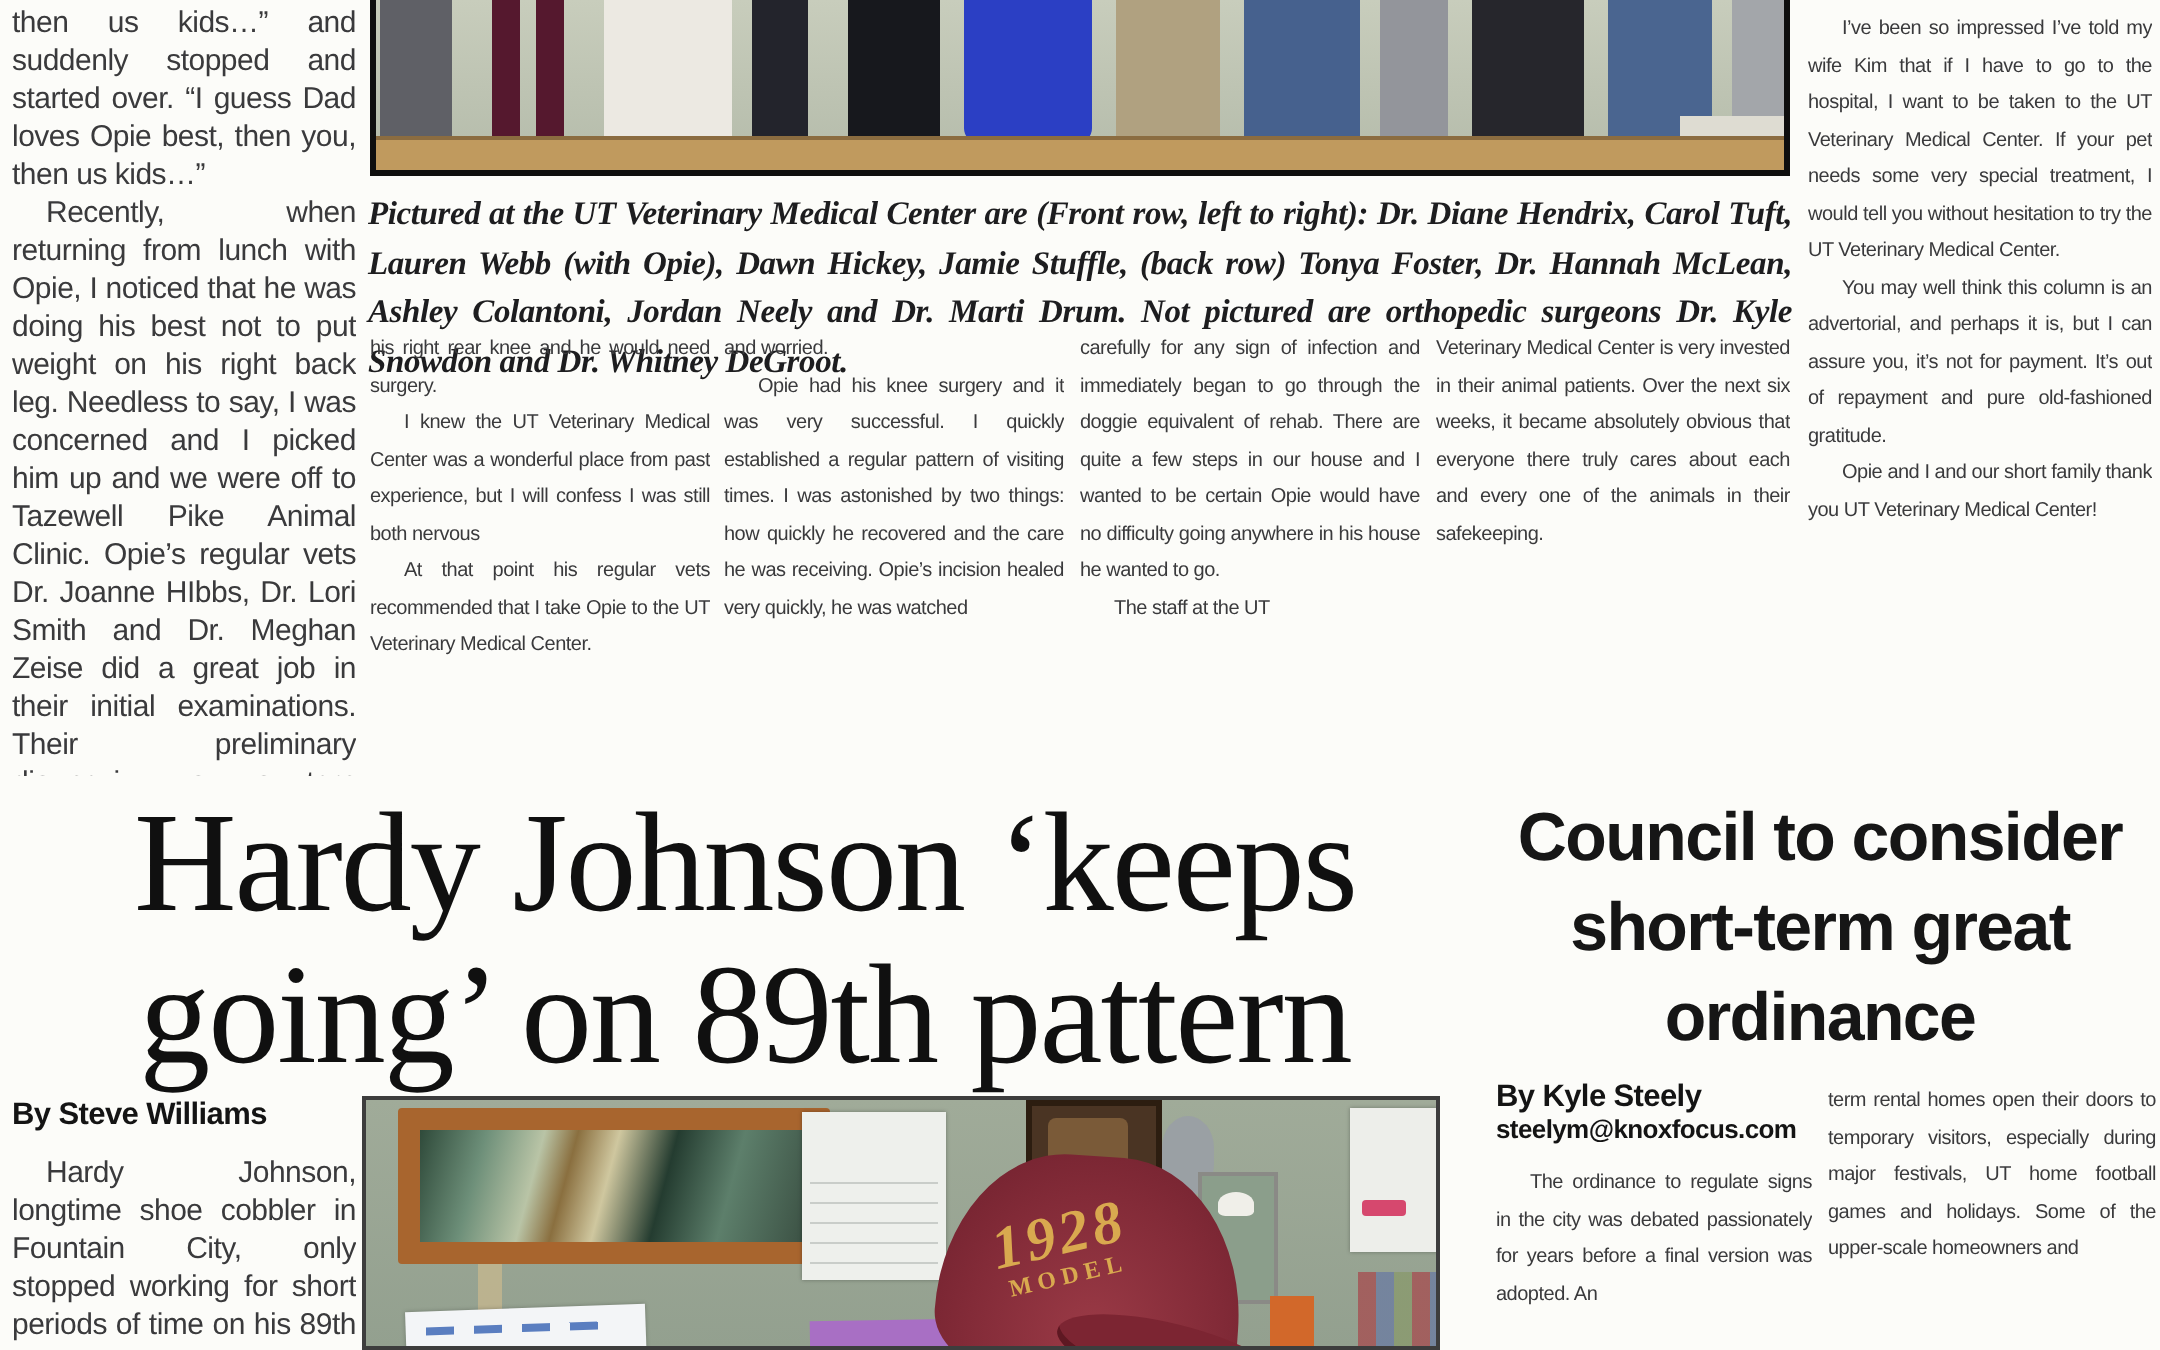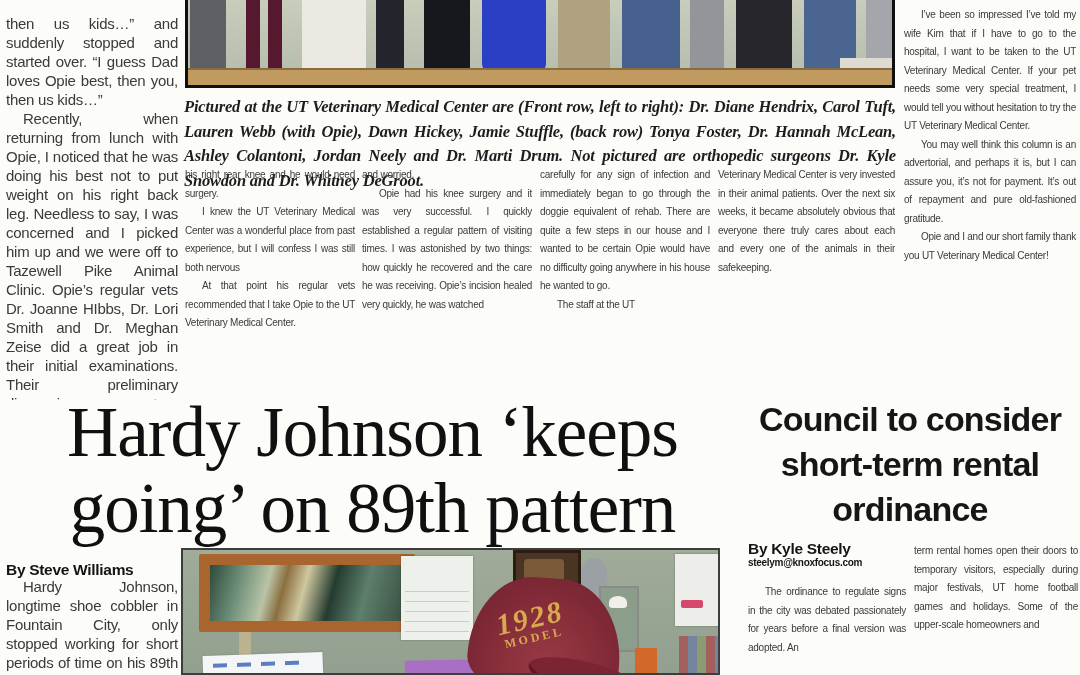--- a/index.html
+++ b/index.html
@@ -5,21 +5,21 @@
   html,body{margin:0;padding:0;background:#e8e8e6;}
   .page{position:relative;width:1080px;height:675px;background:#fcfcf9;overflow:hidden;
         font-family:"Liberation Sans",sans-serif;color:#3a3a3c;}
 
   
   .col{position:absolute;overflow:hidden;text-align:justify;
        font-size:10px;line-height:18.5px;letter-spacing:-0.25px;color:#3a3a3c;}
   .col p{margin:0;}
   .col p.ind{text-indent:17px;}
 
-  .col1{left:6px;top:2px;width:172px;height:386px;font-size:15px;line-height:19px;margin-top:12px;}
+  .col1{left:6px;top:2px;width:172px;height:386px;font-size:15px;line-height:19px;}
   .col2{left:185px;top:166px;width:170px;height:220px;}
   .col3{left:362px;top:166px;width:170px;height:220px;}
   .col4{left:540px;top:166px;width:170px;height:220px;}
   .col5{left:718px;top:166px;width:177px;height:220px;}
   .col6{left:904px;top:6px;width:172px;height:384px;}
 
   
   .photo-top{position:absolute;left:185px;top:0;width:710px;height:88px;box-sizing:border-box;
              border:3px solid #0f0f0f;border-top:none;background:linear-gradient(#c8cdbc,#b4bbaa);overflow:hidden;}
   .floor{position:absolute;left:0;right:0;bottom:0;height:15px;background:#c09a5e;border-top:2px solid #8b6c40;}
@@ -30,21 +30,21 @@
   
   .caption{position:absolute;left:184px;top:95px;width:712px;text-align:justify;
            font-family:"Liberation Serif",serif;font-style:italic;font-weight:bold;
            font-size:16.5px;line-height:24.5px;color:#1d1d1f;letter-spacing:-0.2px;}
 
   
   .hardy-headline{position:absolute;left:15px;top:394px;width:715px;text-align:center;
                   font-family:"Liberation Serif",serif;font-size:71px;line-height:76px;
                   color:#101010;letter-spacing:-1px;}
   .byline{position:absolute;font-weight:bold;font-size:15.5px;color:#141414;letter-spacing:-0.3px;}
-  .byline-steve{left:6px;top:549px;margin-top:12px;}
+  .byline-steve{left:6px;top:549px;}
   .hardy-body{left:6px;top:577px;width:172px;height:98px;font-size:15px;line-height:19px;}
 
   
   .photo-bottom{position:absolute;left:181px;top:548px;width:539px;height:127px;box-sizing:border-box;
                 border:2px solid #3d3d3d;background:linear-gradient(#a0ab99,#93a08f);overflow:hidden;}
   .frame{position:absolute;left:16px;top:4px;width:216px;height:78px;box-sizing:border-box;
          border:11px solid #a8652e;border-radius:2px;
          background:linear-gradient(105deg,#2f4a3a 0%,#6d8f79 16%,#b9c4a6 30%,#8a6f3f 38%,#cfc79f 48%,#243c30 62%,#5d7f6b 78%,#3a4f42 100%);}
   .tape{position:absolute;left:56px;top:82px;width:12px;height:28px;background:#c4b78f;opacity:.8;}
   .note{position:absolute;left:20px;top:104px;width:120px;height:30px;background:#f3f5f7;transform:rotate(-2deg);
@@ -76,21 +76,21 @@
         border-radius:50%;transform:rotate(14deg);box-shadow:inset 0 -4px 0 #5e1822;}
   .cap-text{position:absolute;left:28px;top:26px;transform:rotate(-13deg);text-align:center;color:#d9a94f;
         font-family:"Liberation Serif",serif;}
   .cap-text .l1{font-size:30px;font-weight:bold;font-style:italic;letter-spacing:2px;line-height:28px;}
   .cap-text .l2{font-size:12px;font-weight:bold;letter-spacing:3px;line-height:12px;}
 
   
   .council-headline{position:absolute;left:740px;top:397px;width:340px;text-align:center;
         font-weight:bold;font-size:34px;line-height:45px;color:#161616;letter-spacing:-0.8px;}
   .byline-mike{left:748px;top:540px;}
-  .email{position:absolute;left:748px;top:557px;font-weight:bold;font-size:10px;color:#141414;letter-spacing:-0.3px;}
+  .email{position:absolute;left:748px;top:557px;font-weight:bold;font-size:13px;color:#141414;letter-spacing:-0.3px;}
   .colA{left:748px;top:583px;width:158px;height:92px;}
   .colB{left:914px;top:542px;width:164px;height:133px;}
 </style>
 </head>
 <body>
 
 <div class="page">
 
   <div class="col col1">
     <p>then us kids…” and suddenly stopped and started over. “I guess Dad loves Opie best, then you, then us kids…”</p>
@@ -185,21 +185,21 @@
       <div class="cap-brim"></div>
       <div class="cap-text">
         <div class="l1">1928</div>
         <div class="l2">MODEL</div>
       </div>
     </div>
   </div>
 
   <div class="council-headline">
     <div>Council to consider</div>
-    <div>short-term rental</div>
+    <div>short-term great</div>
     <div>ordinance</div>
   </div>
 
   <div class="byline byline-mike">By Kyle Steely</div>
   <div class="email">steelym@knoxfocus.com</div>
 
   <div class="col colA">
     <p class="ind">The ordinance to regulate signs in the city was debated passionately for years before a final version was adopted. An</p>
   </div>
 

